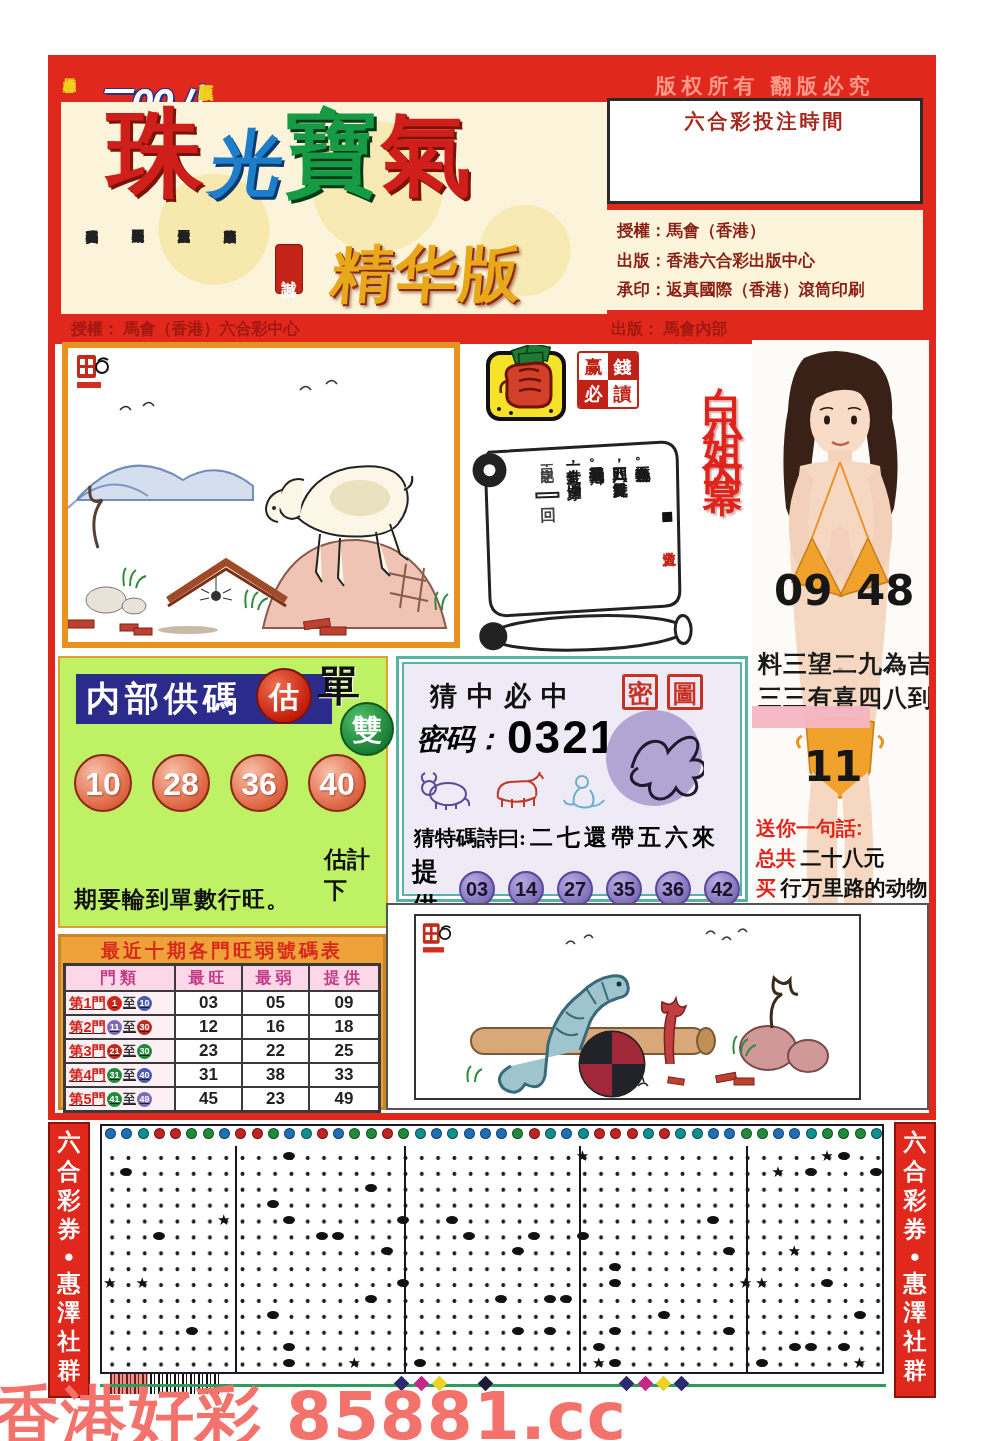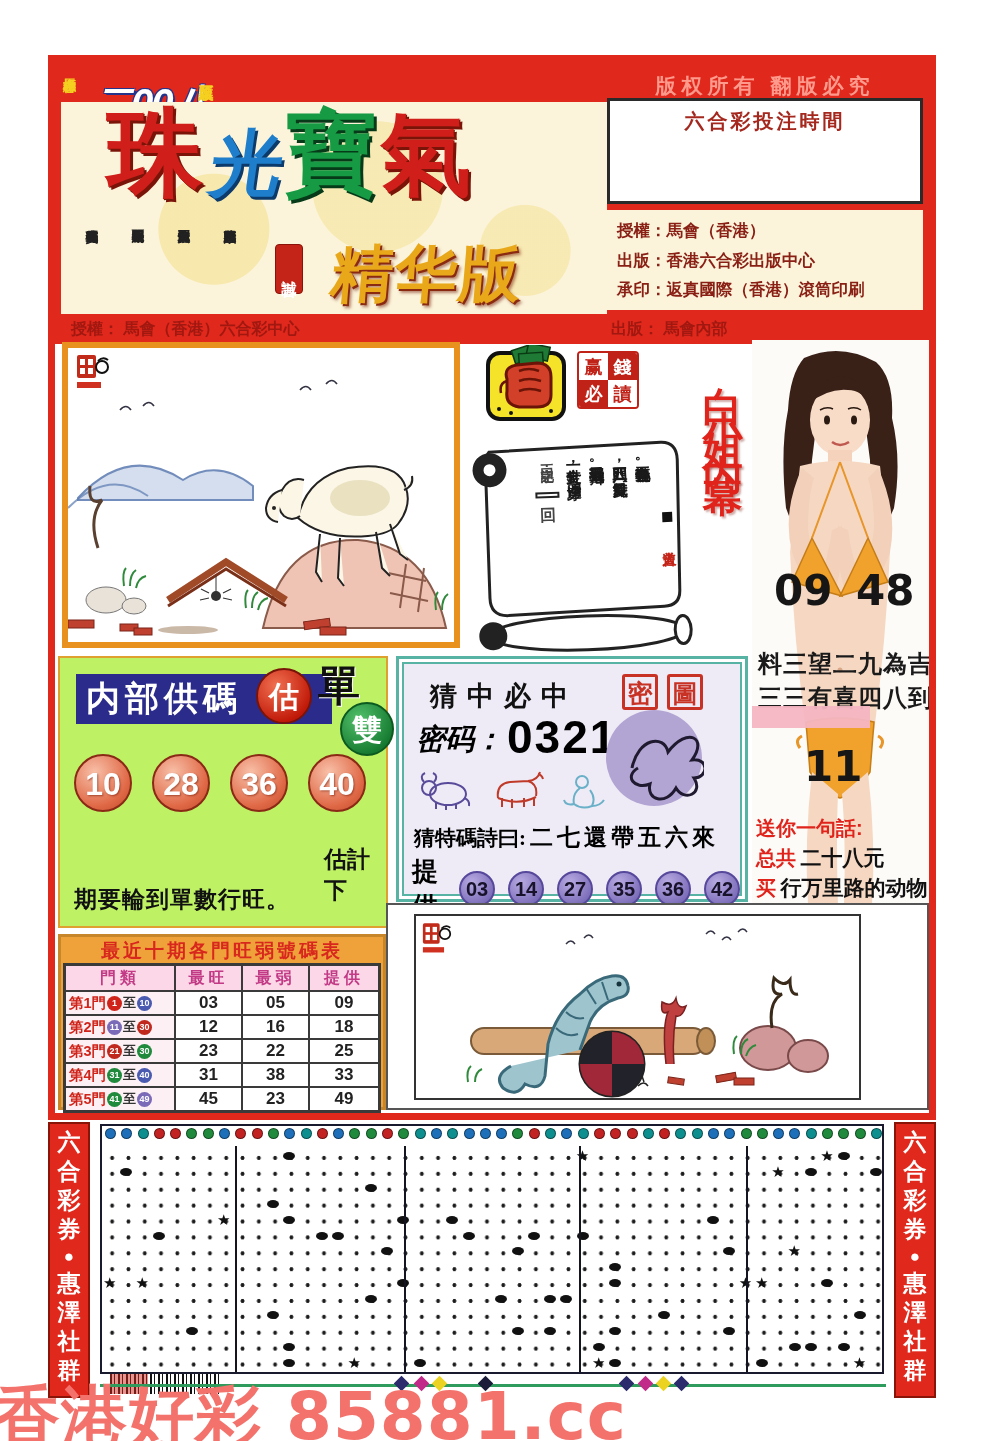--- a/index.html
+++ b/index.html
@@ -148,21 +148,21 @@
   
   .table-box{position:absolute;left:3px;top:872px;width:328px;height:176px;border:3px solid #c8862a;
              background:#f0a23a;box-sizing:border-box;padding:2px;}
   .tb-title{height:24px;text-align:center;color:#d8281e;font-size:19px;font-weight:bold;letter-spacing:3px;
             line-height:24px;font-family:"Liberation Serif",serif;}
   .tb-grid{background:#fff;border:2px solid #3a3a3a;}
   .trow{display:grid;grid-template-columns:110px 67px 67px 70px;}
   .tcell{border:1px solid #3a3a3a;height:22px;display:flex;align-items:center;justify-content:center;
          font-size:17px;color:#222;font-weight:600;}
   .trow.head .tcell{background:#fbd7e7;color:#c23a86;font-weight:bold;letter-spacing:4px;font-size:16px;height:24px;}
-  .tcell.gate{justify-content:flex-start;padding-left:3px;gap:1px;background:#fdf0f5;}
+  .tcell.gate{justify-content:flex-start;padding-left:3px;gap:1px;background:#fdf0f5;text-decoration:underline;}
   .gname{color:#d0241a;font-weight:bold;font-size:14.5px;}
   .gball{width:15px;height:15px;border-radius:50%;color:#fff;font-size:9px;font-weight:bold;
          text-align:center;line-height:15px;flex:none;}
   .gconj{font-size:13px;font-weight:bold;color:#333;}
 
   
   .drawing2{position:absolute;left:331px;top:841px;width:543px;height:207px;border:2px solid #555;
             background:#fff;box-sizing:border-box;}
   .d2-inner{position:absolute;left:26px;top:9px;width:447px;height:186px;border:2px solid #333;box-sizing:border-box;}
 

